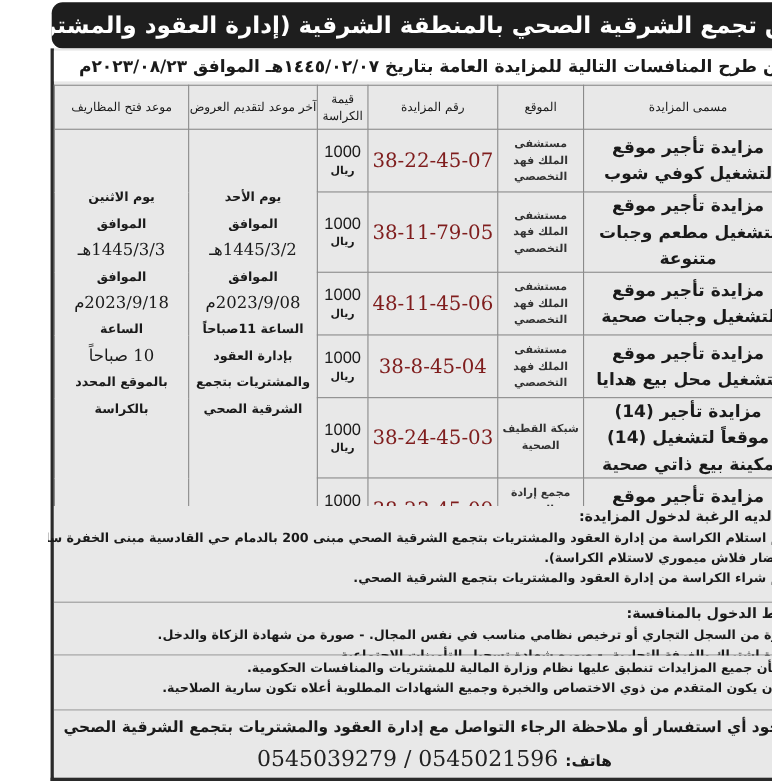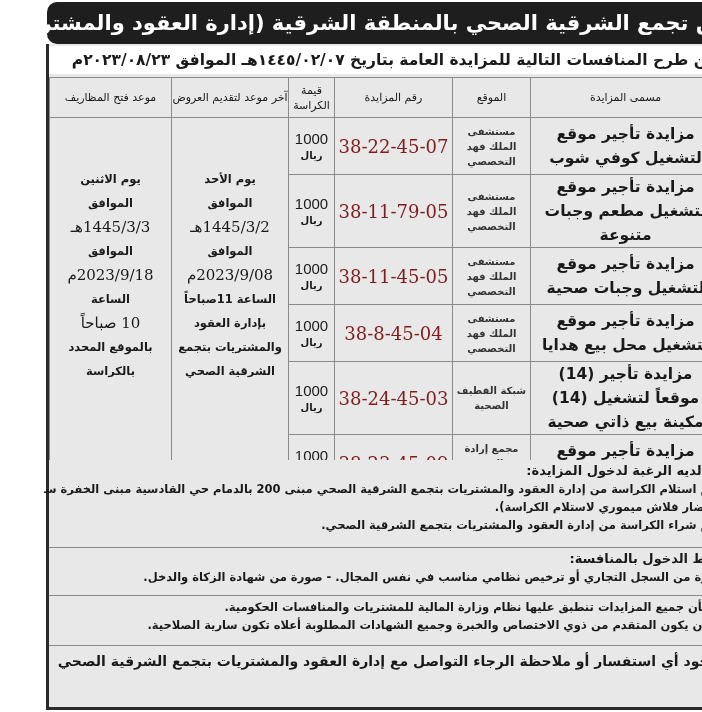--- a/index.html
+++ b/index.html
@@ -97,21 +97,21 @@
         <td class="c-num">38-11-79-05</td>
         <td class="c-price">
           <span class="amt">1000</span>
           <span class="cur">ريال</span>
         </td>
       </tr>
       <tr>
         <td class="c-idx">3</td>
         <td class="c-name">مزايدة تأجير موقع لتشغيل وجبات صحية</td>
         <td class="c-loc">مستشفى الملك فهد التخصصي</td>
-        <td class="c-num">38-11-45-05</td>
+        <td class="c-num">48-11-45-06</td>
         <td class="c-price">
           <span class="amt">1000</span>
           <span class="cur">ريال</span>
         </td>
       </tr>
       <tr>
         <td class="c-idx">4</td>
         <td class="c-name">مزايدة تأجير موقع لتشغيل محل بيع هدايا</td>
         <td class="c-loc">مستشفى الملك فهد التخصصي</td>
         <td class="c-num">38-8-45-04</td>
@@ -146,23 +146,28 @@
   <div class="section sec1">
     <div class="heading">فمن لديه الرغبة لدخول المزايدة:</div>
     <div class="line">1. يتم استلام الكراسة من إدارة العقود والمشتريات بتجمع الشرقية الصحي مبنى 200 بالدمام حي القادسية مبنى الخفرة سابقاً (مع</div>
     <div class="line indent">إحضار فلاش ميموري لاستلام الكراسة).</div>
     <div class="line">2. يتم شراء الكراسة من إدارة العقود والمشتريات بتجمع الشرقية الصحي.</div>
   </div>
 
   <div class="section sec2">
     <div class="heading">شروط الدخول بالمنافسة:</div>
     <div class="line">- صورة من السجل التجاري أو ترخيص نظامي مناسب في نفس المجال. - صورة من شهادة الزكاة والدخل.</div>
+    <div class="line">- صورة اشتراك بالغرفة التجارية. - صوره شهادة تسجيل التأمينات الاجتماعية.</div>
   </div>
 
   <div class="section sec3">
     <div class="line">علما بأن جميع المزايدات تنطبق عليها نظام وزارة المالية للمشتريات والمنافسات الحكومية.</div>
     <div class="line">يجب أن يكون المتقدم من ذوي الاختصاص والخبرة وجميع الشهادات المطلوبة أعلاه تكون سارية الصلاحية.</div>
   </div>
 
   <div class="section sec4">
     <div class="contact-line">ولوجود أي استفسار أو ملاحظة الرجاء التواصل مع إدارة العقود والمشتريات بتجمع الشرقية الصحي</div>
+    <div class="phones">
+      <span class="lbl">هاتف:</span>
+      <span class="nums">0545039279 / 0545021596</span>
+    </div>
   </div>
 </div>
 
 </body></html>

